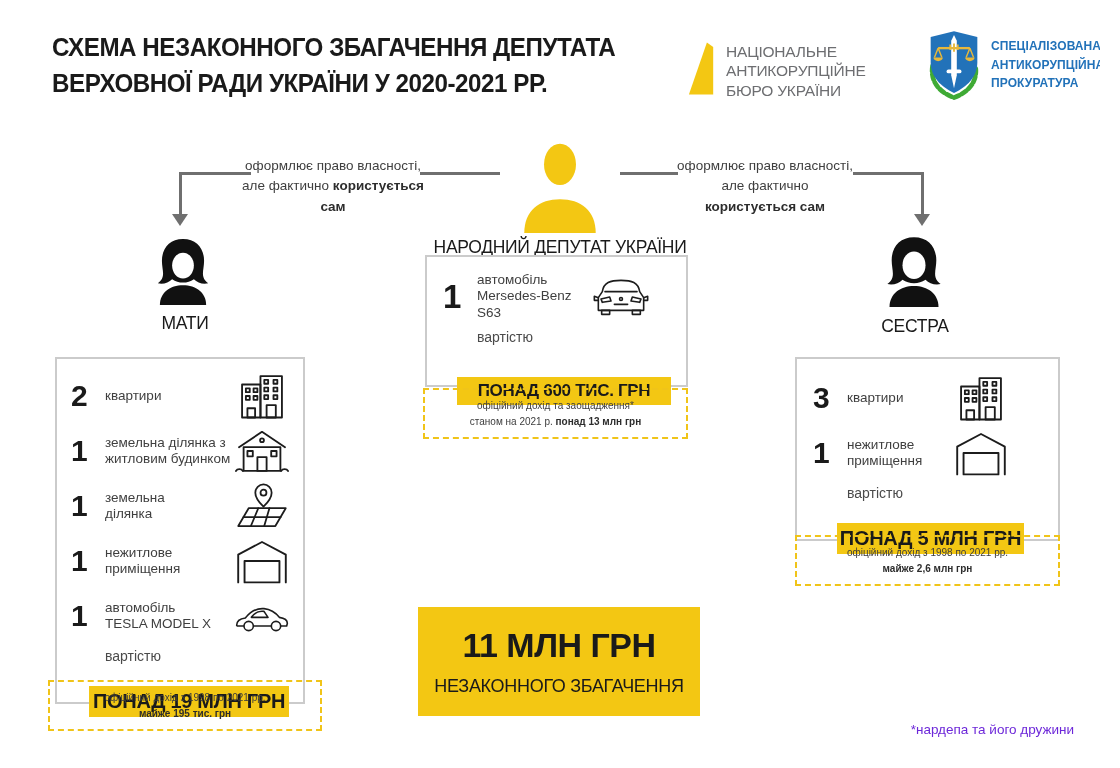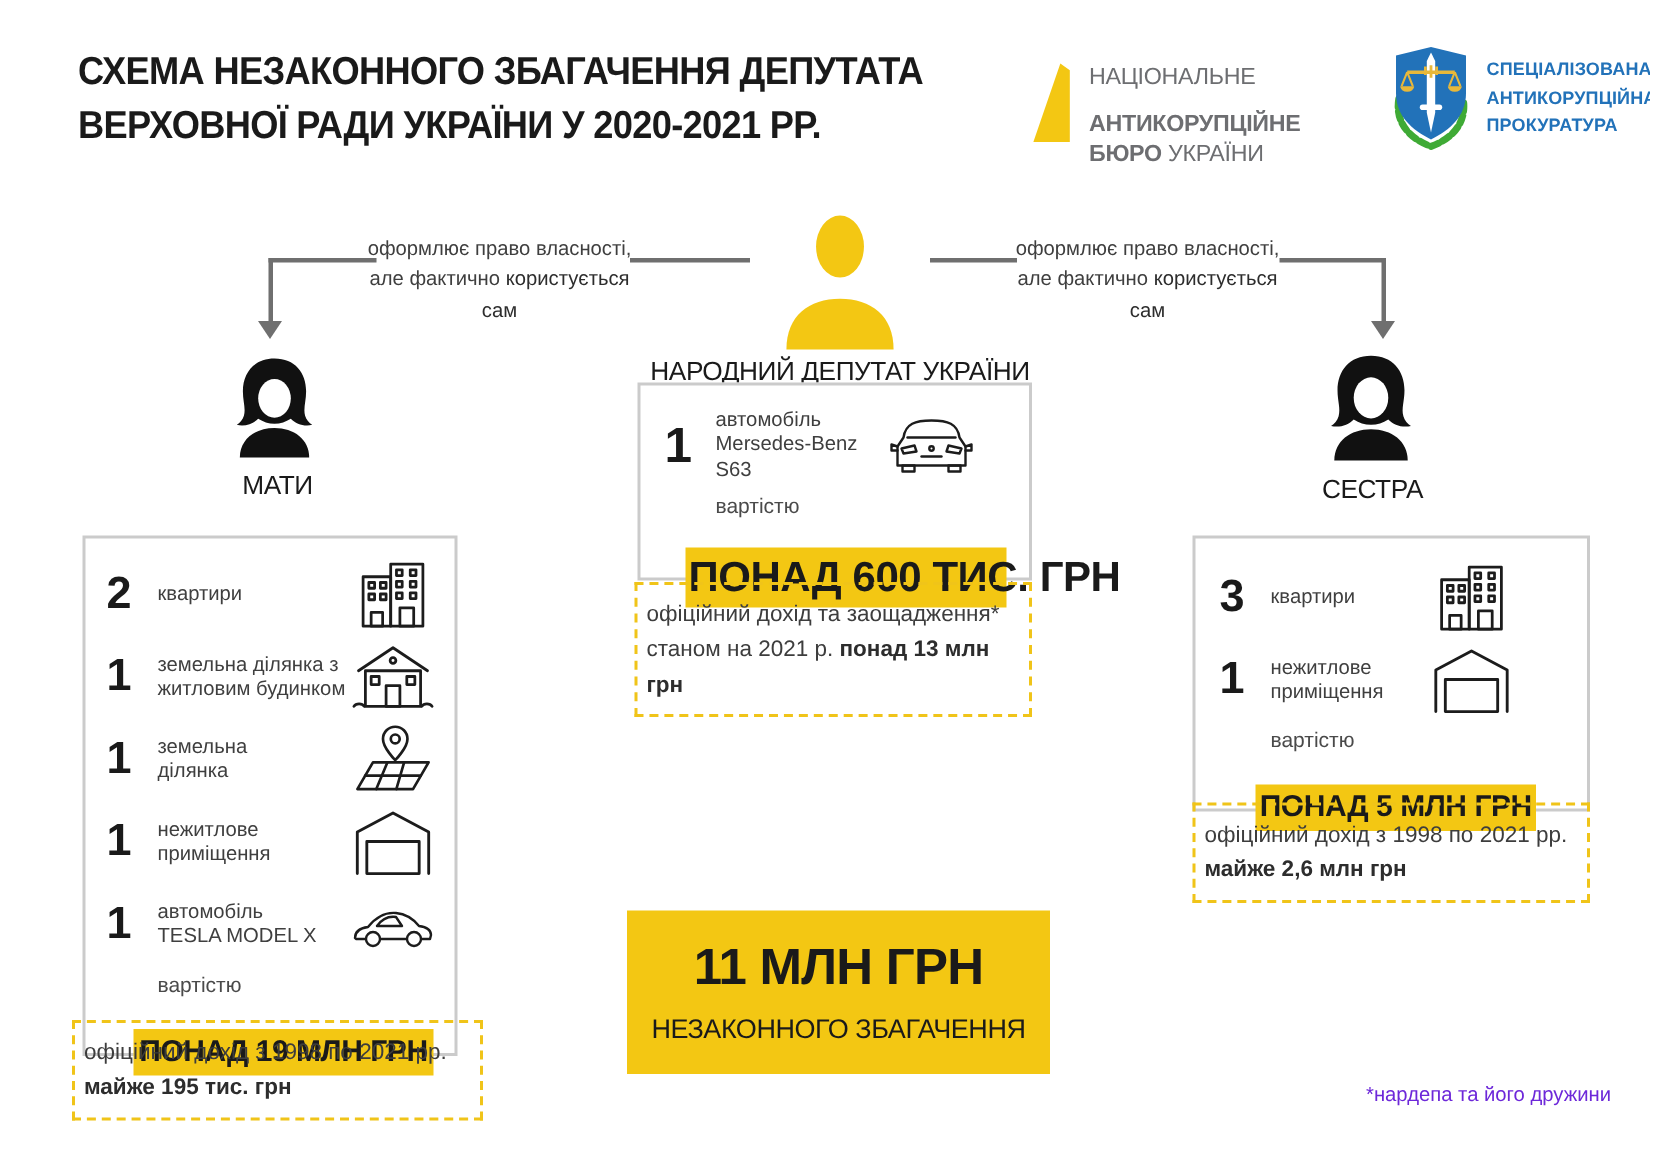--- a/index.html
+++ b/index.html
@@ -4,41 +4,41 @@
 <style>
   html,body{margin:0;padding:0;background:#fff;}
   body{font-family:"Liberation Sans",sans-serif;color:#1a1a1a;}
   .canvas{position:relative;width:1100px;height:768px;background:#fff;overflow:hidden;}
 
   
   .title{position:absolute;left:52px;top:30px;font-size:26px;font-weight:800;line-height:1.38;
          letter-spacing:-0.5px;transform:scaleX(0.93);transform-origin:left top;white-space:nowrap;}
   .nabu{position:absolute;left:688px;top:40px;display:flex;gap:11px;align-items:flex-start;}
   .nabu-text{font-size:15.5px;line-height:1.25;color:#6d6e71;letter-spacing:-0.2px;margin-top:2px;}
-  .nabu-text .b{font-weight:700;margin-top:12px;}
+  .nabu-text .b{font-weight:400;}
   .sap{position:absolute;left:926px;top:28px;display:flex;gap:9px;align-items:flex-start;}
   .sap-text{font-size:12px;font-weight:700;line-height:1.55;color:#2272b9;margin-top:9px;letter-spacing:0.1px;}
 
   
   .a-seg{position:absolute;background:#6f6f6f;height:3px;}
   .a-vert{position:absolute;background:#6f6f6f;width:3px;}
   .a-head{position:absolute;width:0;height:0;border-left:8px solid transparent;
           border-right:8px solid transparent;border-top:12px solid #6f6f6f;}
   #seg-l1{left:179px;top:172px;width:72px;}
   #seg-l2{left:420px;top:172px;width:80px;}
   #vert-l{left:179px;top:172px;height:44px;}
   #head-l{left:172px;top:214px;}
   #seg-r1{left:620px;top:172px;width:58px;}
   #seg-r2{left:853px;top:172px;width:71px;}
   #vert-r{left:921px;top:172px;height:44px;}
   #head-r{left:914px;top:214px;}
   .note{position:absolute;top:156px;text-align:center;font-size:13.5px;color:#3f3f3f;line-height:1.5;}
   #note-l{left:240px;width:186px;}
   #note-r{left:676px;width:178px;}
-  .note .b{font-weight:400;color:#2d2d2d;}
+  .note .b{font-weight:700;color:#2d2d2d;}
 
   
   .fig{position:absolute;}
   .fig-label{position:absolute;text-align:center;font-size:17.5px;font-weight:400;letter-spacing:-0.3px;}
   #deputy-icon{left:513px;top:137px;width:94px;height:98px;}
   #deputy-label{left:400px;top:237px;width:320px;}
   #mother-icon{left:149px;top:232px;width:68px;height:78px;}
   #mother-label{left:130px;top:313px;width:110px;}
   #sister-icon{left:878px;top:230px;width:72px;height:82px;}
   #sister-label{left:860px;top:316px;width:110px;}
@@ -53,26 +53,26 @@
   #deputy-box .num{font-size:33px;}
   .item-label{flex:1;font-size:13.5px;color:#3f3f3f;line-height:1.22;white-space:pre-line;}
   .item-icon{flex:none;width:58px;height:48px;display:flex;align-items:center;justify-content:center;}
   .item-icon svg{width:56px;height:46px;}
   #sister-box .item-icon{margin-right:34px;}
   #deputy-box .item-icon{margin-right:22px;}
   .price-label{font-size:14px;color:#4a4a4a;margin:8px 0 10px 34px;}
   .price-bar{position:absolute;background:#f3c713;text-align:center;font-size:20px;font-weight:800;
              letter-spacing:-0.3px;padding:4px 2px;white-space:nowrap;}
   #mother-price{left:32px;right:14px;bottom:-15px;}
-  #deputy-price{left:30px;right:15px;bottom:-20px;font-size:28px;}
+  #deputy-price{left:30px;right:15px;bottom:-20px;font-size:17px;}
   #sister-price{left:40px;right:34px;bottom:-15px;}
 
   
-  .income-box{position:absolute;border:2px dashed #f0c419;box-sizing:border-box;
-              font-size:15px;color:#3d3d3d;line-height:1.55;padding:8px 6px;}
+  .income-box{position:absolute;border:2px dashed #f0c419;box-sizing:border-box;text-align:center;
+              font-size:10px;color:#3d3d3d;line-height:1.55;padding:8px 6px;}
   .income-box .b{font-weight:700;color:#2d2d2d;}
   #mother-income{left:48px;top:680px;width:274px;}
   #deputy-income{left:423px;top:388px;width:265px;}
   #sister-income{left:795px;top:535px;width:265px;}
 
   
   .total-box{position:absolute;left:418px;top:607px;width:282px;height:109px;background:#f3c713;
              display:flex;flex-direction:column;align-items:center;justify-content:center;gap:11px;}
   .total-line1{font-size:34px;font-weight:800;letter-spacing:-0.5px;}
   .total-line2{font-size:18px;font-weight:400;letter-spacing:-0.3px;}

